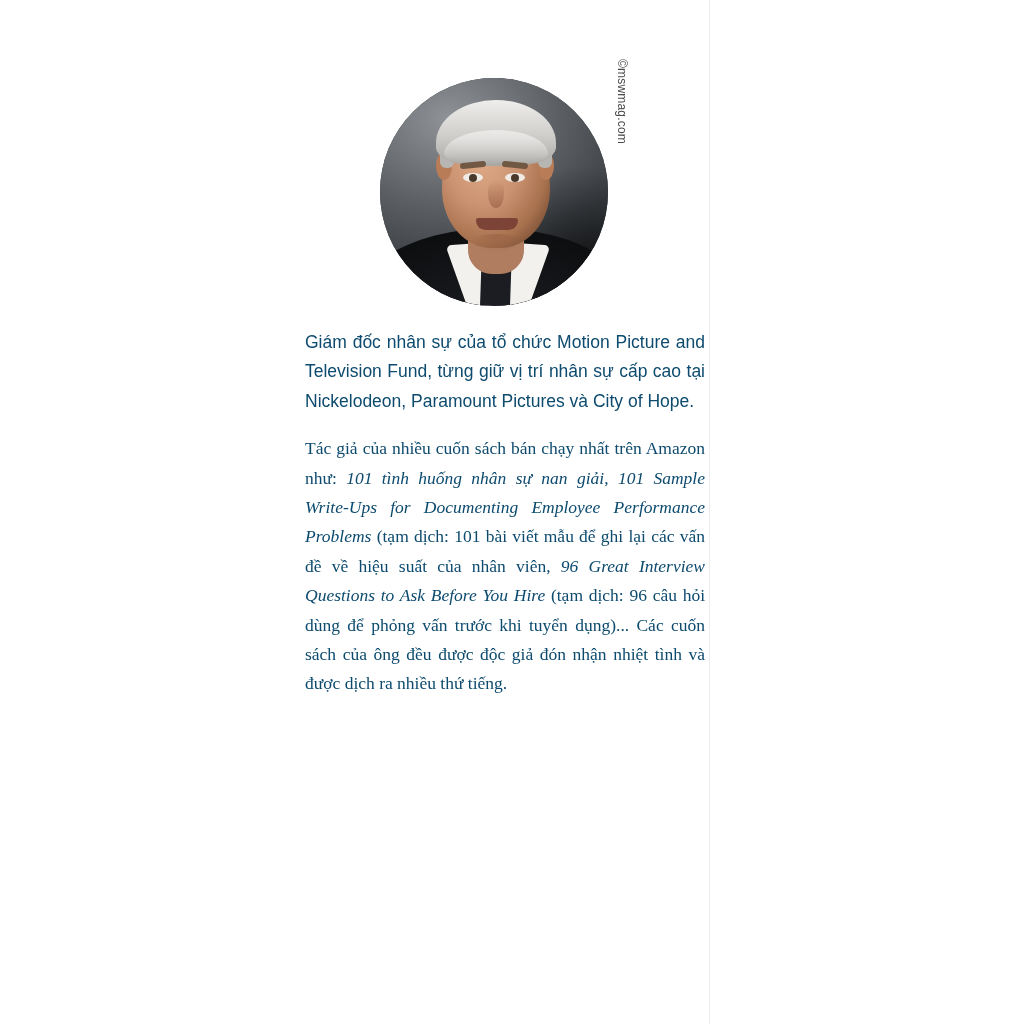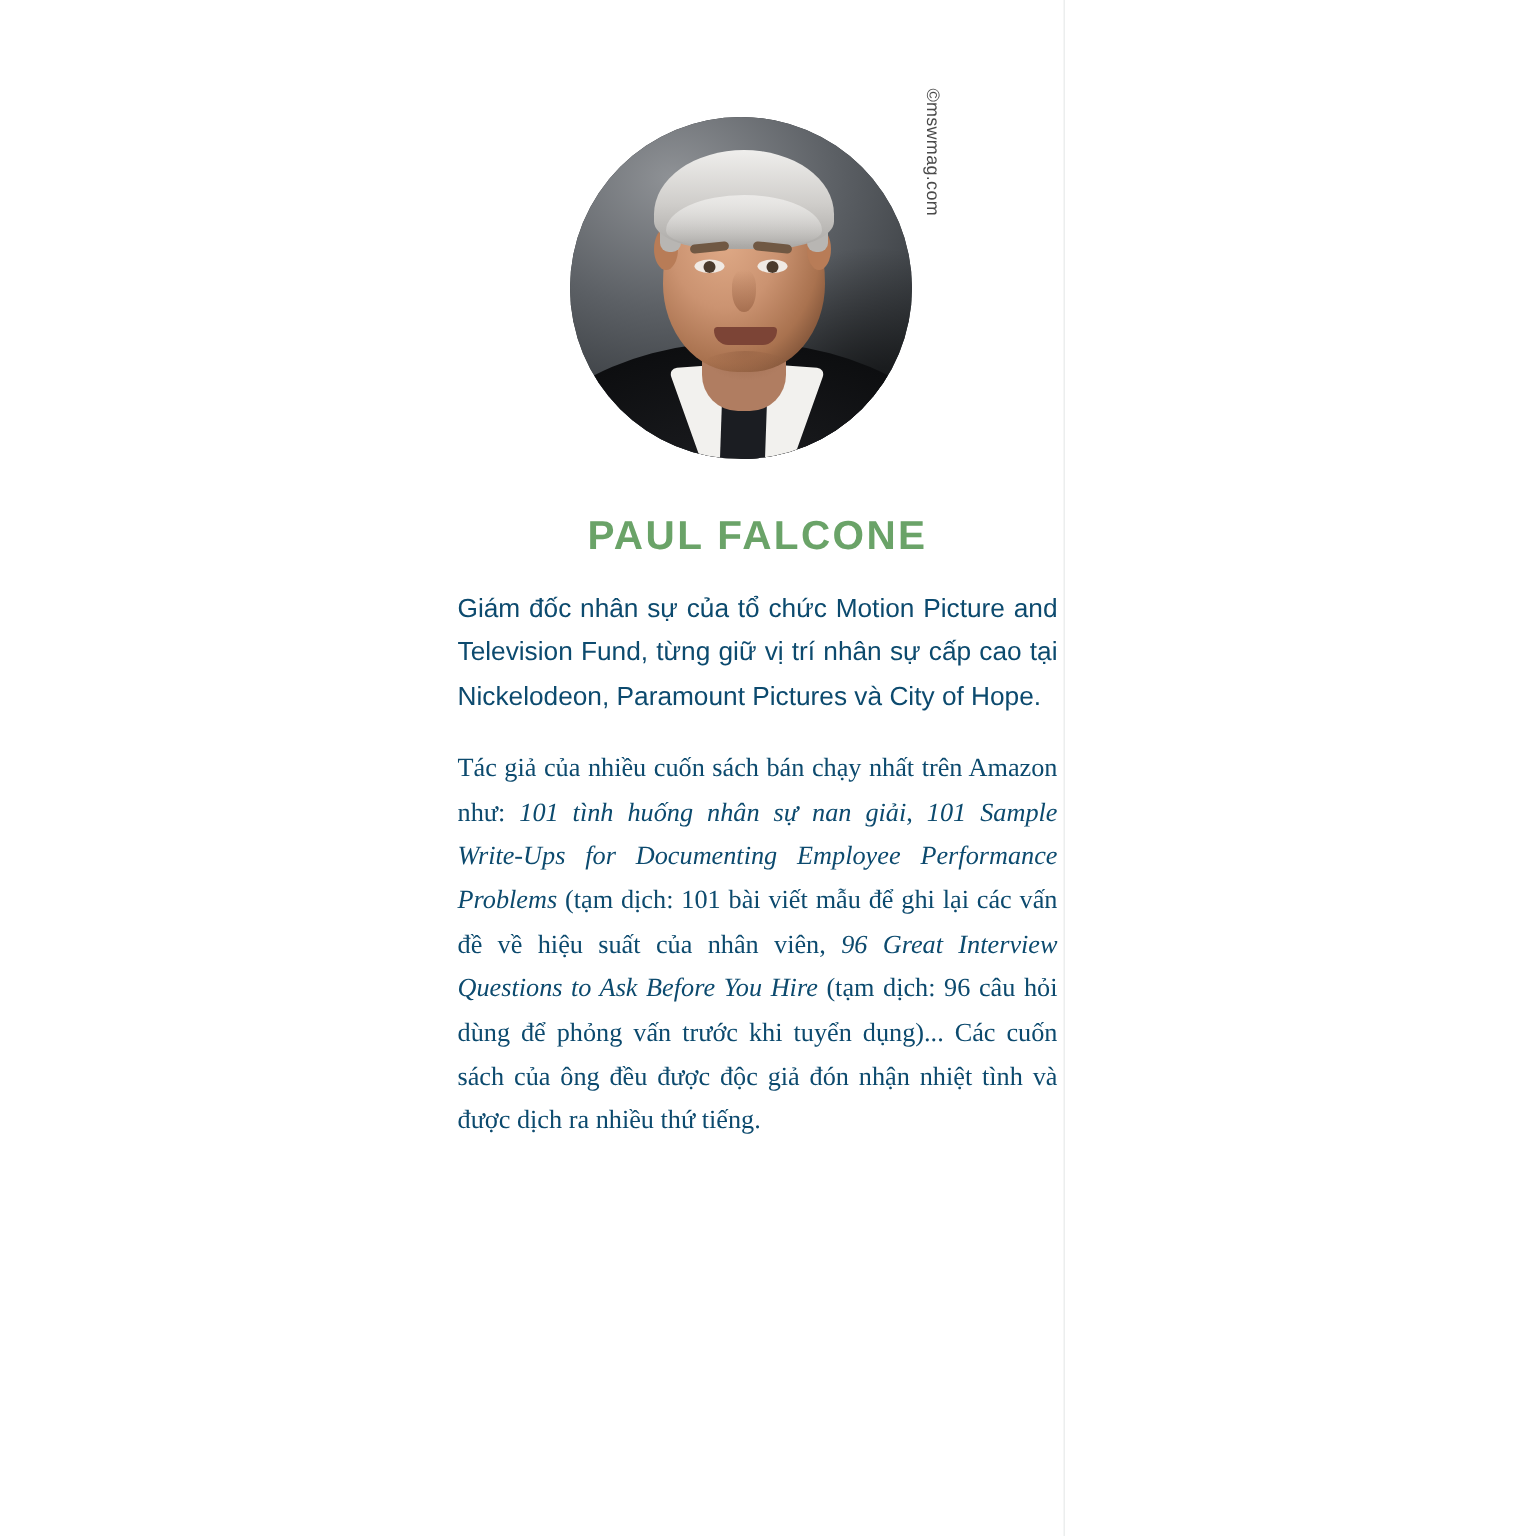--- a/index.html
+++ b/index.html
@@ -303,21 +303,20 @@
         <div class="eye-l"></div>
         <div class="eye-r"></div>
         <div class="nose"></div>
         <div class="teeth"></div>
         <div class="mouth"></div>
         <div class="chin-shade"></div>
       </div>
       <div class="photo-credit">©mswmag.com</div>
     </div>
 
-    <h1 class="author-name">PAUL FALCONE</h1>
 
     <div class="bio">
       <p>Giám đốc nhân sự của tổ chức Motion Picture and Television Fund, từng giữ vị trí nhân sự cấp cao tại Nickelodeon, Paramount Pictures và City of Hope.</p>
       <p><span>Tác giả của nhiều cuốn sách bán chạy nhất trên Amazon như: </span><em>101 tình huống nhân sự nan giải</em><span>, </span><em>101 Sample Write-Ups for Documenting Employee Performance Problems</em><span> (tạm dịch: 101 bài viết mẫu để ghi lại các vấn đề về hiệu suất của nhân viên, </span><em>96 Great Interview Questions to Ask Before You Hire</em><span> (tạm dịch: 96 câu hỏi dùng để phỏng vấn trước khi tuyển dụng)... Các cuốn sách của ông đều được độc giả đón nhận nhiệt tình và được dịch ra nhiều thứ tiếng.</span></p>
     </div>
 
   </div>
 </div>
 
 </body></html>

